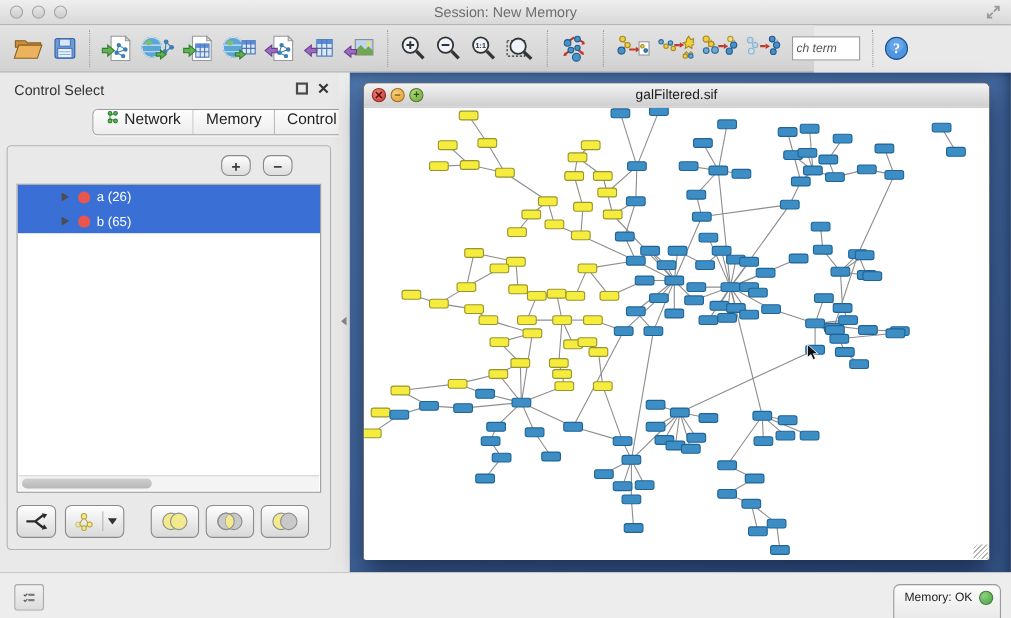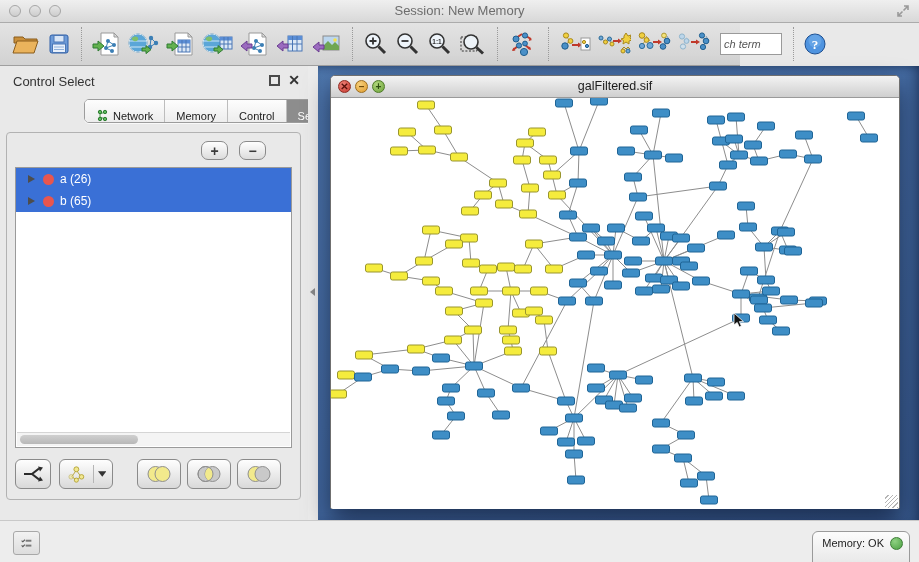--- a/index.html
+++ b/index.html
@@ -28,35 +28,35 @@
   
   .control-panel{position:absolute;left:0;top:66px;width:308px;height:454px;background:#e9e9e9;}
   .cp-header{position:absolute;left:0;top:0;width:100%;height:30px;}
   .cp-title{position:absolute;left:13px;top:8px;font-size:13px;color:#333;}
   .cp-float{position:absolute;right:28px;top:9px;width:11px;height:11px;
     border:2px solid #4a4a4a;box-sizing:border-box;}
   .cp-close{position:absolute;right:8px;top:6px;font-size:14px;font-weight:bold;color:#333;line-height:16px;}
   .tabbar{position:absolute;left:84px;top:33px;height:22px;display:flex;
     border:1px solid #9c9c9c;border-radius:5px;overflow:hidden;background:#fbfbfb;
     box-shadow:0 1px 0 rgba(255,255,255,.7);}
-  .tab{display:flex;align-items:flex-end;padding:0 11px;font-size:11px;color:#222;
+  .tab{display:flex;align-items:flex-start;padding:0 11px;font-size:14px;color:#222;
     border-right:1px solid #bdbdbd;background:linear-gradient(#fdfdfd,#ededed);cursor:pointer;}
   .tab:last-child{border-right:none;}
   .tab.active{background:#8d8d8d;color:#fff;}
   .tab .glyph{margin-right:5px;display:inline-flex;}
   .cp-box{position:absolute;left:6px;top:66px;width:295px;height:368px;
     border:1px solid #b2b2b2;border-radius:4px;background:#e9e9e9;box-sizing:border-box;}
   .pm-btn{position:absolute;top:8px;width:27px;height:19px;border:1px solid #8a8a8a;border-radius:7px;
     background:linear-gradient(#fefefe,#dcdcdc);font-size:14px;font-weight:bold;color:#3a3a3a;
     line-height:16px;text-align:center;cursor:pointer;padding:0;}
   .pm-plus{right:72px;} .pm-minus{right:34px;}
   .set-list{position:absolute;left:8px;top:34px;width:277px;height:281px;
     border:1px solid #9a9a9a;background:#fff;box-sizing:border-box;overflow:hidden;}
   .set-row{height:22px;display:flex;align-items:center;background:#3a70d6;color:#fff;
-    font-size:12px;cursor:pointer;}
+    font-size:12px;cursor:pointer;padding-left:28px;}
   .tri{width:0;height:0;border-left:7px solid #4d4d4d;border-top:4.5px solid transparent;
     border-bottom:4.5px solid transparent;margin:0 8px 0 12px;}
   .setdot{width:11px;height:11px;border-radius:50%;background:#e8564e;margin-right:6px;}
   .hscroll{position:absolute;left:1px;right:1px;bottom:1px;height:13px;background:#f4f4f4;
     border-top:1px solid #d5d5d5;}
   .hthumb{position:absolute;left:3px;top:2px;width:118px;height:9px;border-radius:5px;
     background:linear-gradient(#cfcfcf,#b8b8b8);cursor:pointer;}
   .cp-footer{position:absolute;left:8px;bottom:10px;width:280px;display:flex;align-items:center;}
   .ft-btn{height:30px;border:1px solid #8a8a8a;border-radius:6px;
     background:linear-gradient(#fefefe,#d9d9d9);display:flex;align-items:center;justify-content:center;

